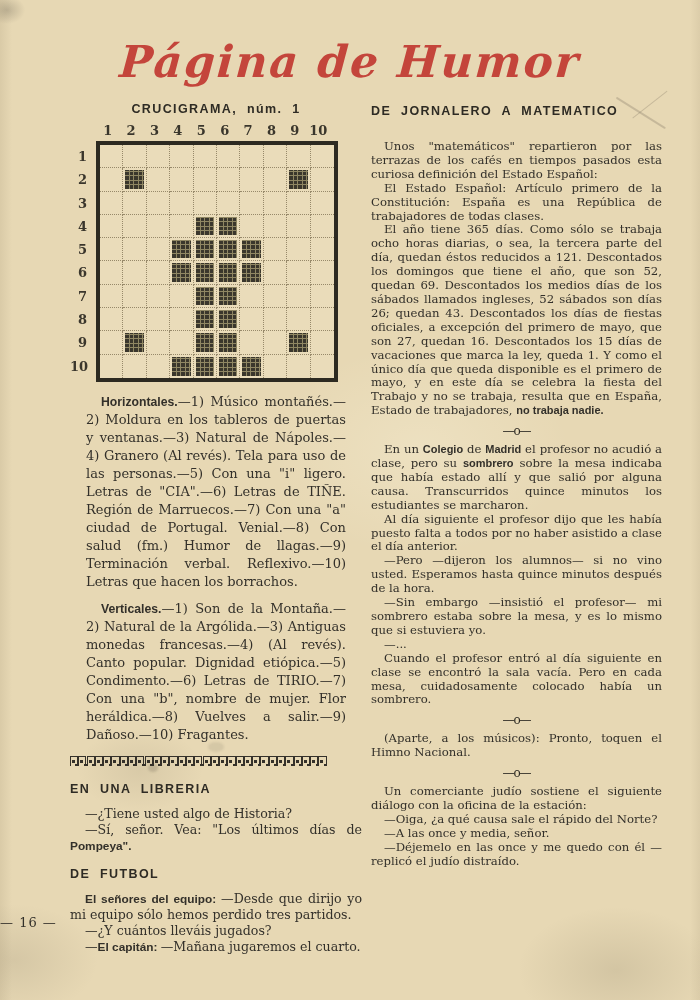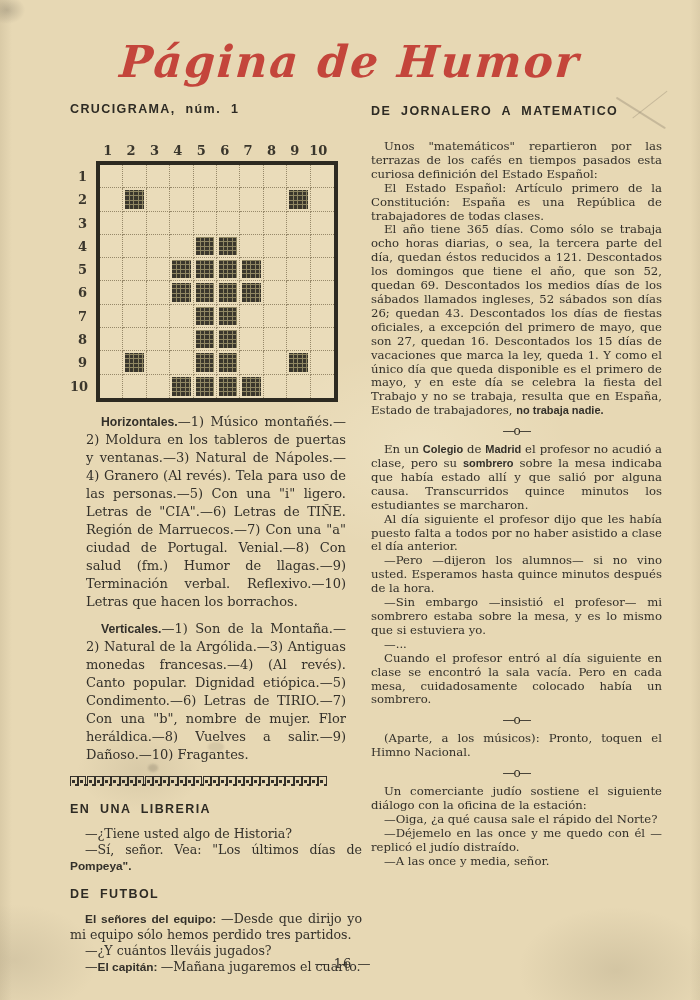--- a/index.html
+++ b/index.html
@@ -17,21 +17,21 @@
           linear-gradient(270deg, rgba(120,105,75,.10), transparent 10px),
           #e7d8b4;}
   .title{position:absolute;top:38px;left:0;right:0;margin:0;text-align:center;
          font:italic 700 44px/1.1 "DejaVu Serif",serif;color:#c4453b;
          letter-spacing:2px;transform:skewX(-4deg);}
   .col{position:absolute;}
   .left{left:70px;top:102px;width:292px;}
   .right{left:371px;top:104px;width:291px;}
   .shead{font:700 12.5px/1.2 "Liberation Sans",sans-serif;color:#2e2b24;
          letter-spacing:1.4px;word-spacing:5px;margin:0;}
-  .cw-head{margin-bottom:23px;}
+  .cw-head{margin-bottom:3px;text-align:center;}
   .right .shead:first-child{margin-bottom:21px;}
   
   .cw{margin-bottom:11px;}
   .cw-colnums{display:flex;margin-left:26px;height:21px;}
   .cw-colnums .cwnum{width:23.4px;text-align:center;}
   .cwnum{font:600 13px/21px "DejaVu Serif",serif;color:#3a362c;}
   .cw-body{display:flex;}
   .cw-rownums{width:26px;display:flex;flex-direction:column;box-sizing:border-box;
               padding-top:4px;}
   .cw-rownums .cwnum{height:23.3px;line-height:23.3px;text-align:right;padding-right:9px;}
@@ -57,22 +57,22 @@
        letter-spacing:-1px;color:#2f2c25;}
   
   .greek{margin:12px 0 9px;height:13px;display:flex;align-items:flex-start;}
   .gk{display:inline-block;width:6.2px;height:8.6px;border:1.7px solid #35312a;
       border-bottom:none;position:relative;margin-right:0.1px;flex:0 0 auto;}
   .gk::after{content:"";position:absolute;width:3px;height:3px;background:#35312a;
       left:1px;top:2.6px;}
   .gk::before{content:"";position:absolute;right:-1.7px;bottom:0;width:55%;height:1.7px;
       background:#35312a;}
   #left-blocks .shead{margin:13px 0 9px;}
-  .pageno{position:absolute;top:916px;left:0;right:14px;text-align:center;
-          font:13px/1 "DejaVu Serif",serif;letter-spacing:1px;color:#33302a;margin-top:41px;}
+  .pageno{position:absolute;top:916px;left:0;right:14px;text-align:left;
+          font:13px/1 "DejaVu Serif",serif;letter-spacing:1px;color:#33302a;}
   
   .scrib{position:absolute;background:#8a7f6a;opacity:.35;border-radius:2px;}
   .scrib1{width:58px;height:1.6px;left:612px;top:112px;transform:rotate(32deg);}
   .scrib2{width:44px;height:1.4px;left:628px;top:104px;transform:rotate(-38deg);}
   .blot{position:absolute;border-radius:50%;background:rgba(60,55,45,.18);filter:blur(1px);}
   .blot1{width:10px;height:8px;left:148px;top:764px;}
   .blot2{width:16px;height:10px;left:208px;top:742px;background:rgba(60,55,45,.10);}
 </style>
 </head>
 <body>
@@ -276,19 +276,19 @@
         <p class="para"><span>Al día siguiente el profesor dijo que les había puesto falta a todos por no haber asistido a clase el día anterior.</span></p>
         <p class="para"><span>—Pero —dijeron los alumnos— si no vino usted. Esperamos hasta quince minutos después de la hora.</span></p>
         <p class="para"><span>—Sin embargo —insistió el profesor— mi sombrero estaba sobre la mesa, y es lo mismo que si estuviera yo.</span></p>
         <p class="para"><span>—...</span></p>
         <p class="para"><span>Cuando el profesor entró al día siguiente en clase se encontró la sala vacía. Pero en cada mesa, cuidadosamente colocado había un sombrero.</span></p>
         <div class="sep">—o—</div>
         <p class="para"><span>(Aparte, a los músicos): Pronto, toquen el Himno Nacional.</span></p>
         <div class="sep">—o—</div>
         <p class="para"><span>Un comerciante judío sostiene el siguiente diálogo con la oficina de la estación:</span></p>
         <p class="para"><span>—Oiga, ¿a qué causa sale el rápido del Norte?</span></p>
+        <p class="para"><span>—A las once y media, señor.</span></p>
         <p class="para"><span>—Déjemelo en las once y me quedo con él —replicó el judío distraído.</span></p>
-        <p class="para"><span>—A las once y media, señor.</span></p>
       </div>
   </div>
 
   <div class="pageno">— 16 —</div>
 </div>
 
 </body></html>

